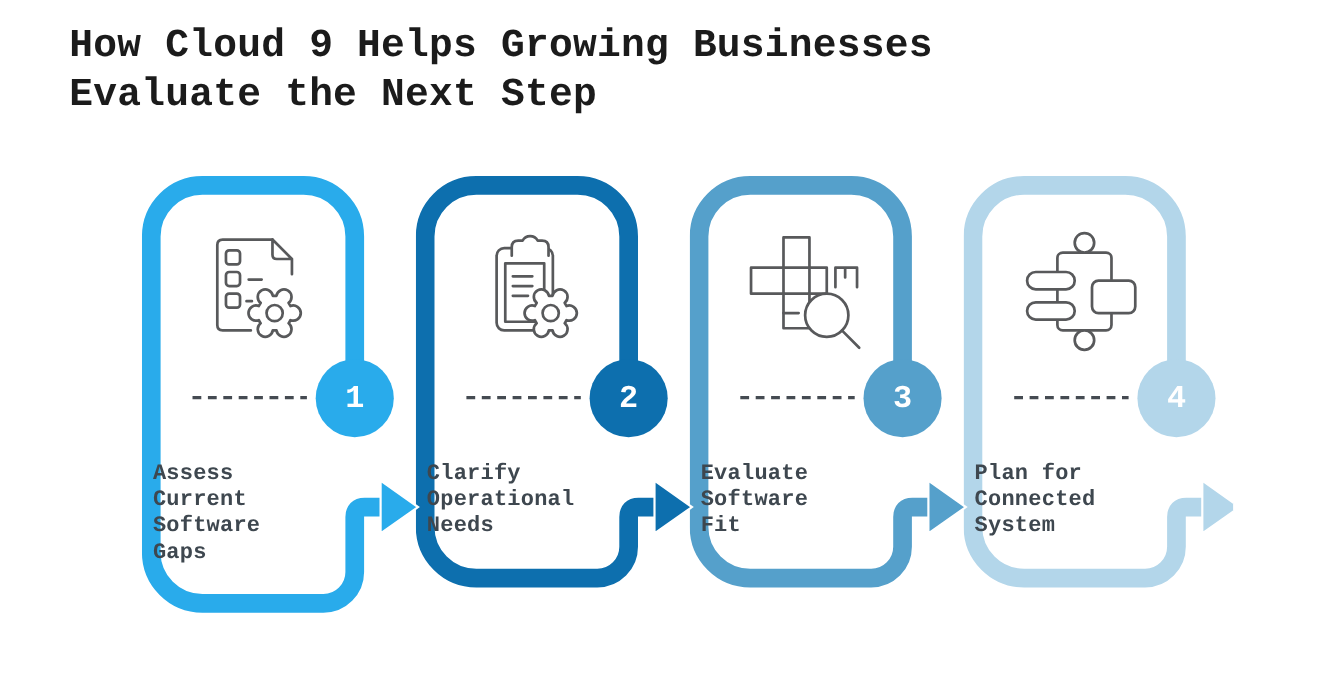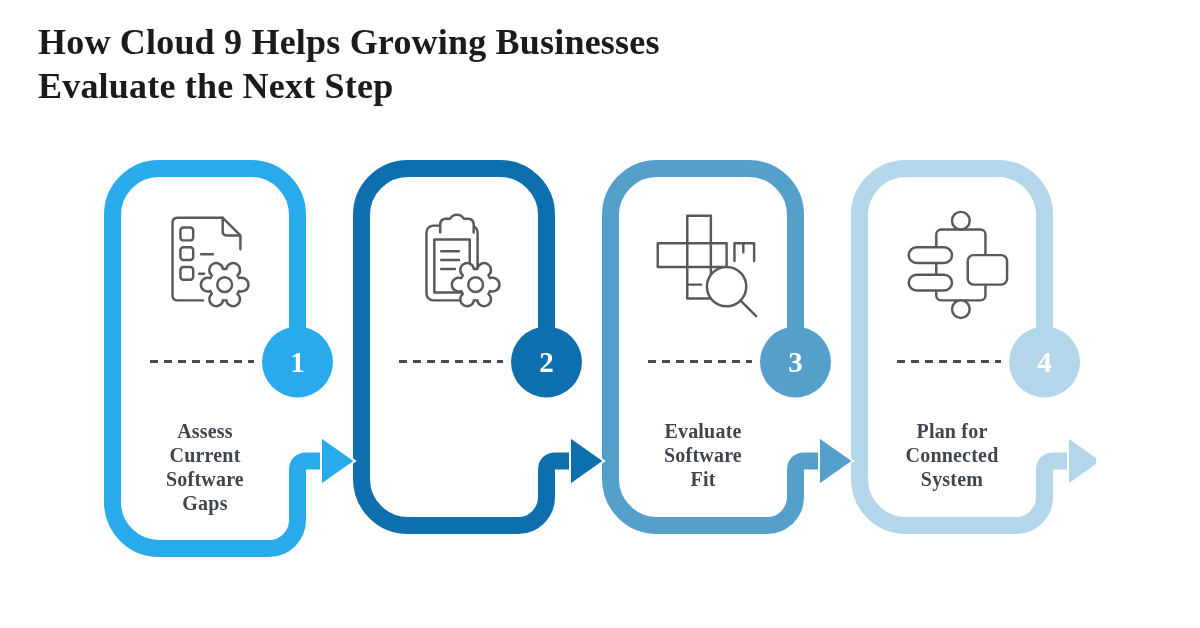--- a/index.html
+++ b/index.html
@@ -1,38 +1,38 @@
 <!DOCTYPE html>
 <html><head>
 <meta charset="utf-8">
 <style>
   html,body{margin:0;padding:0;background:#fff;}
   .canvas{
     position:relative;width:1096px;height:628px;background:#FFFFFF;
-    overflow:hidden;font-family:Liberation Serif, serif;
+    overflow:hidden;font-family:Liberation Mono, monospace;margin-left:25px;
   }
   .title{
     position:absolute;left:38px;top:20px;
     font-size:36px;line-height:44px;font-weight:800;letter-spacing:0.2px;
     color:#1B1B1B;white-space:pre-line;
   }
   .card{position:absolute;top:160px;width:260px;height:420px;}
   .card-svg{position:absolute;left:0;top:0;}
   .frame{fill:none;stroke-width:17;stroke-linecap:butt;stroke-linejoin:round;}
   .dashline{stroke-width:3;stroke-dasharray:8 6;}
   .arrowhead{stroke:#FFFFFF;stroke-width:2;}
   .icon{position:absolute;left:42px;top:44px;width:118px;height:118px;}
   .wf{fill:#FFFFFF;}
   .num{
     position:absolute;left:170px;top:184px;width:47px;height:37px;line-height:37px;
     text-align:center;font-size:29px;font-weight:bold;color:#FFFFFF;
   }
   .label{
     position:absolute;left:10px;top:259px;width:182px;
-    text-align:center;font-size:20px;line-height:24px;font-weight:bold;
+    font-size:20px;line-height:24px;font-weight:bold;
     color:#3E474F;white-space:pre-line;letter-spacing:0.2px;
   }
   .z4{z-index:4}.z3{z-index:3}.z2{z-index:2}.z1{z-index:1}
 </style>
 </head>
 <body>
 
 <div class="canvas">
 
   <div class="title">How Cloud 9 Helps Growing Businesses
@@ -77,20 +77,23 @@
         <path class="wf" d="M46,29 V21 Q46,15 52,15 H56 A8,8 0 0 1 70,15 H74 Q80,15 80,21 V29"></path>
         <rect x="40" y="36" width="36" height="54"></rect>
         <path d="M47,48 H65 M47,57 H65 M47,66 H61"></path>
         <g transform="translate(2,0)">
           <path class="wf" d="M94.62,75.49 A7,7 0 1 1 94.62,88.51 A16,16 0 0 1 92.94,91.4 A7,7 0 1 1 81.67,97.91 A16,16 0 0 1 78.33,97.91 A7,7 0 1 1 67.06,91.4 A16,16 0 0 1 65.38,88.51 A7,7 0 1 1 65.38,75.49 A16,16 0 0 1 67.06,72.6 A7,7 0 1 1 78.33,66.09 A16,16 0 0 1 81.67,66.09 A7,7 0 1 1 92.94,72.6 A16,16 0 0 1 94.62,75.49 Z"></path>
           <circle class="wf" cx="80" cy="82" r="7.5"></circle>
         </g>
       </svg>
     </div>
     <div class="num">2</div>
+    <div class="label">Clarify
+Operational
+Needs</div>
   </div>
 
   <div class="card z2" style="left:602px">
     <svg class="card-svg" width="260" height="420" viewBox="0 0 260 420">
       <path class="frame" d="M193.5,202 L193.5,55 A46.5,46.5 0 0 0 147,8.5 L55,8.5 A46.5,46.5 0 0 0 8.5,55 L8.5,319 A46.5,46.5 0 0 0 55,365.5 L165,365.5 A28.5,28.5 0 0 0 193.5,337 L193.5,310 Q193.5,301 202.5,301 L219,301" stroke="#55A0CB"></path>
       <path class="arrowhead" d="M217,277 L251,301 L217,325 Z" fill="#55A0CB"></path>
       <line class="dashline" x1="46" y1="201.5" x2="150" y2="201.5" stroke="#454B52"></line>
       <circle cx="193.5" cy="202" r="35.5" fill="#55A0CB"></circle>
     </svg>
     <div class="icon">

